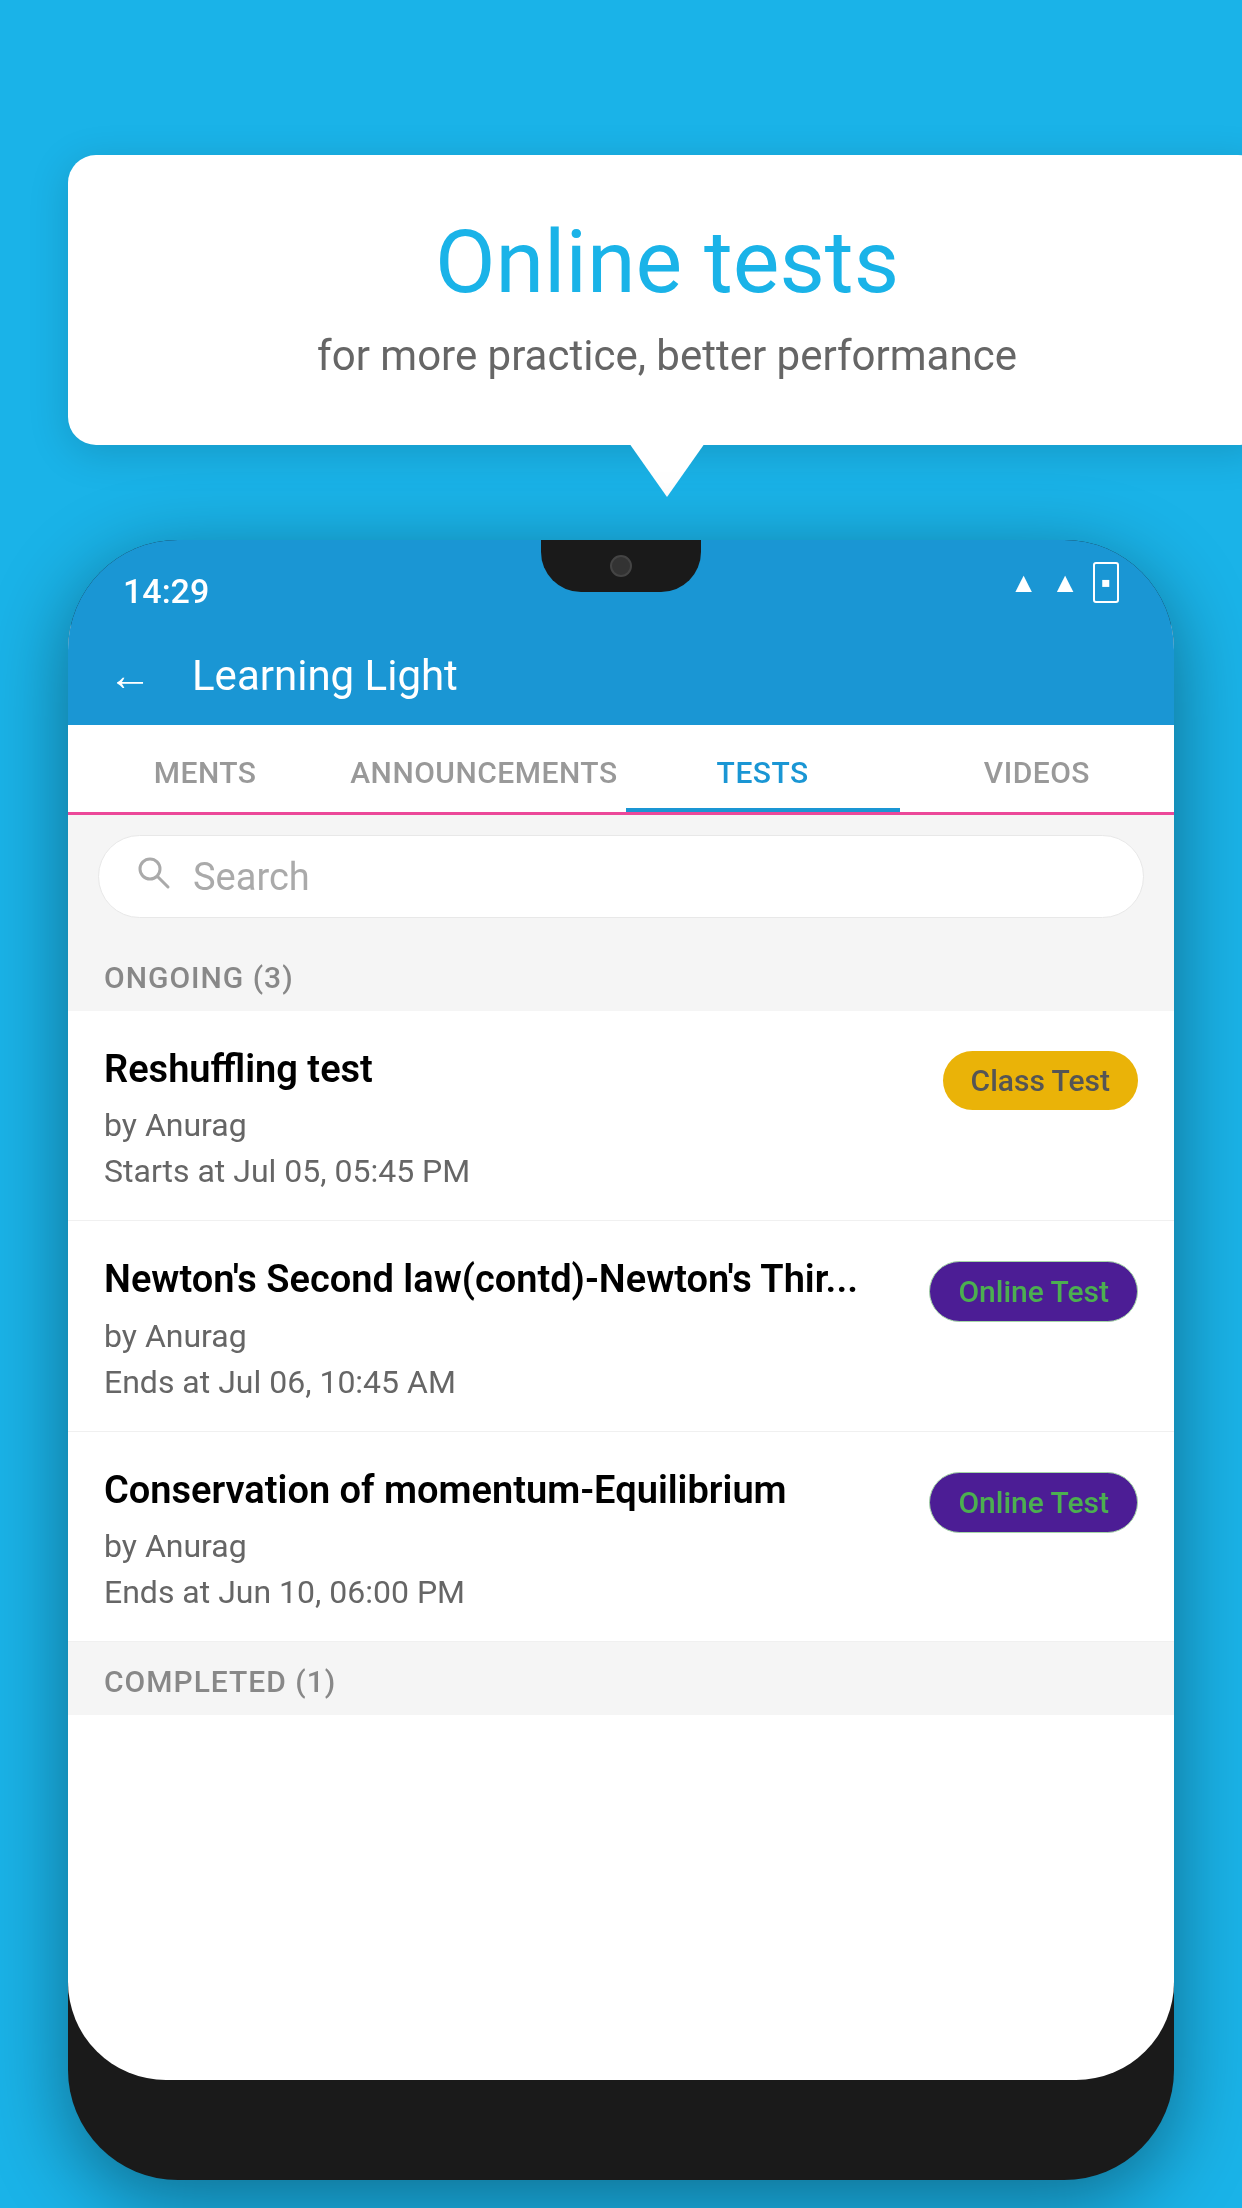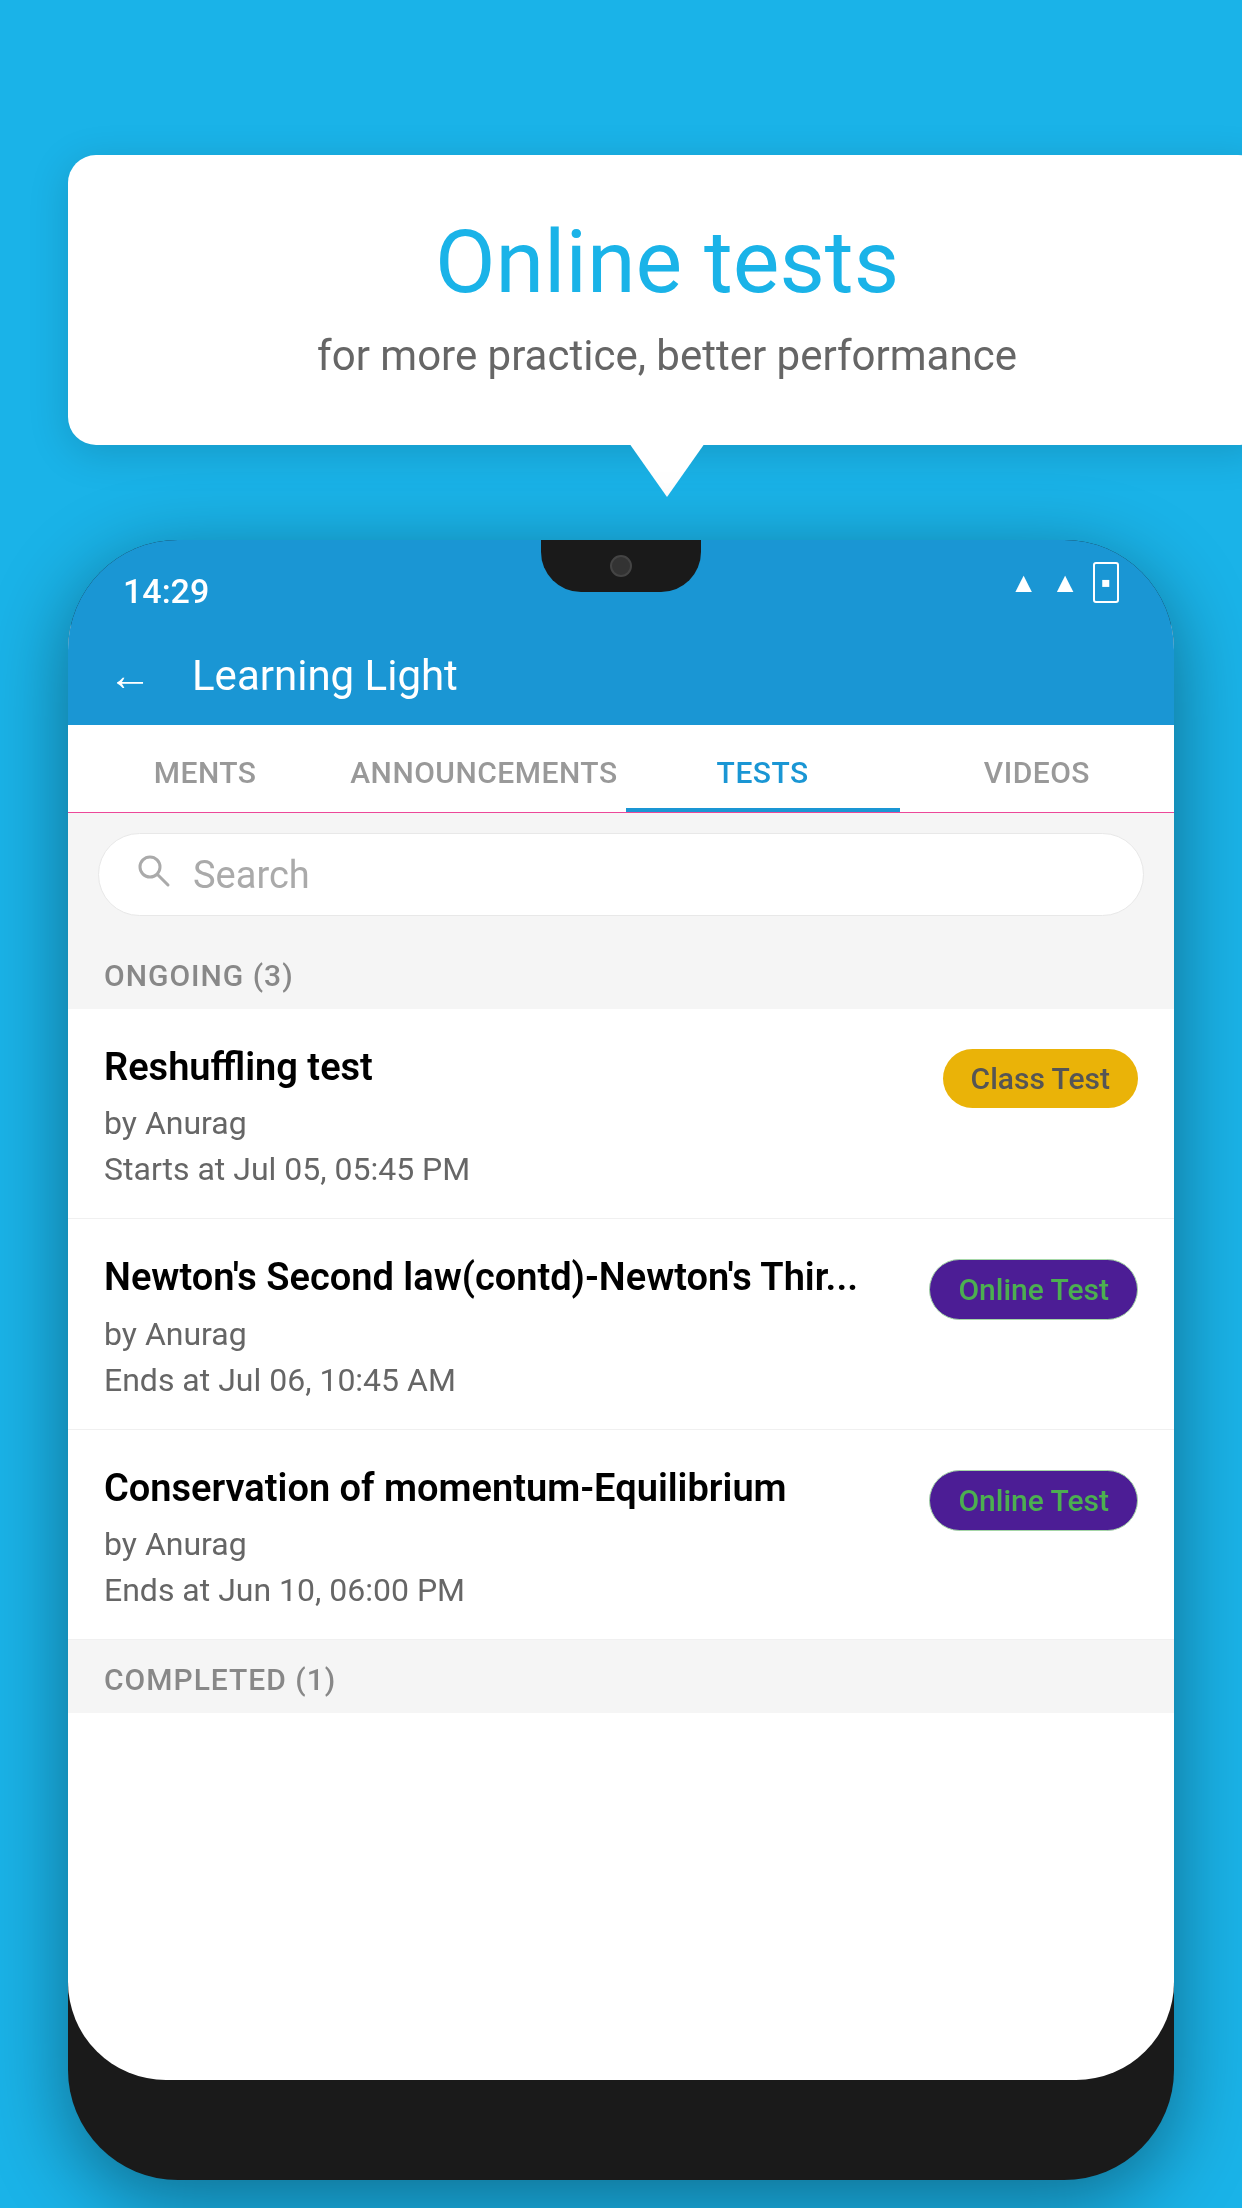--- a/index.html
+++ b/index.html
@@ -130,21 +130,21 @@
     .app-title {
       color: white;
       font-size: 42px;
       font-weight: 400;
     }
 
     
     .tabs-bar {
       background: white;
       display: flex;
-      border-bottom: 1px solid #ec4899;
+      border-bottom: 3px solid #ec4899;
       overflow: hidden;
     }
 
     .tab-item {
       flex: 1;
       text-align: center;
       padding: 30px 8px 22px;
       font-size: 30px;
       font-weight: 500;
       color: #999;

